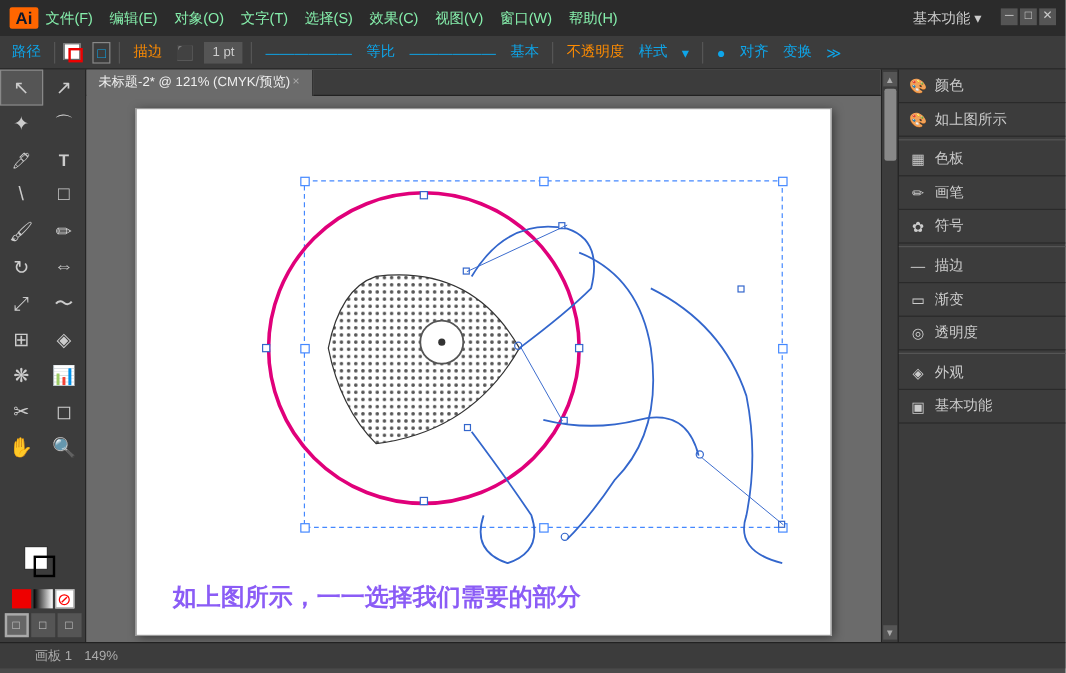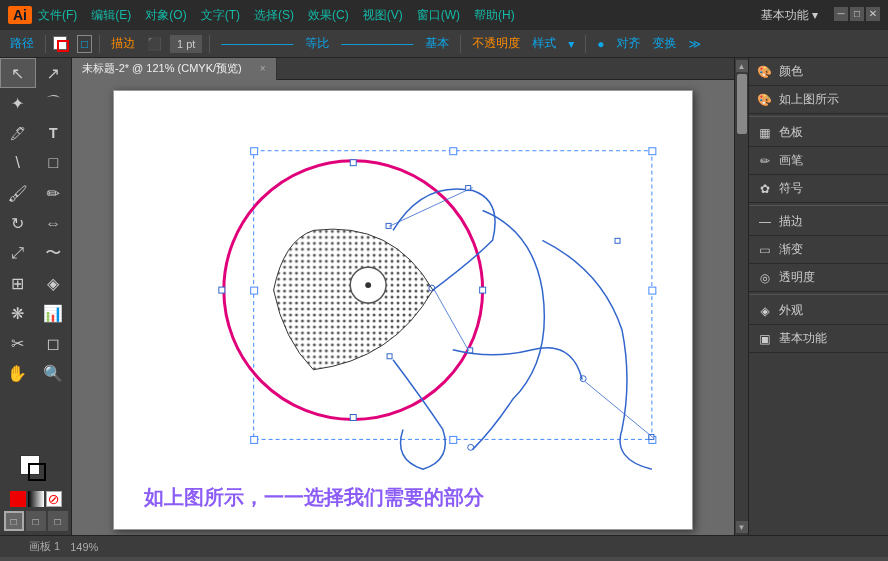--- a/index.html
+++ b/index.html
@@ -1,21 +1,21 @@
 <!DOCTYPE html>
 <html><head>
   <meta charset="utf-8">
   <style>
     * { margin: 0; padding: 0; box-sizing: border-box; }
     body { width: 888px; height: 561px; overflow: hidden; background: #4a4a4a; font-family: 'SimHei', 'Microsoft YaHei', sans-serif; font-size: 12px; color: #333; }
 
     
     #title-bar { display: flex; align-items: center; background: #2b2b2b; height: 30px; padding: 0 8px; color: #ccc; }
     #ai-logo { background: #ff6600; color: #0f172a; font-weight: bold; font-size: 14px; padding: 1px 5px; margin-right: 6px; border-radius: 2px; }
-    #title-bar-menus { display: flex; gap: 14px; font-size: 12px; color: #14b8a6; }
+    #title-bar-menus { display: flex; gap: 14px; font-size: 12px; color: #86efac; }
     #title-bar-menus span { cursor: pointer; }
     #title-bar-right { margin-left: auto; display: flex; align-items: flex-start; gap: 8px; color: #ccc; font-size: 12px; }
     #window-controls { display: flex; gap: 2px; margin-left: 8px; }
     #window-controls span { display: inline-block; width: 14px; height: 14px; background: #555; text-align: center; line-height: 14px; font-size: 10px; color: #ccc; cursor: pointer; }
 
     
     #toolbar { display: flex; align-items: center; background: #3c3c3c; height: 28px; padding: 0 6px; gap: 4px; border-bottom: 1px solid #222; }
     .tb-item { display: flex; align-items: center; color: #0ea5e9; font-size: 12px; padding: 2px 4px; cursor: pointer; }
     .tb-separator { width: 1px; height: 18px; background: #555; margin: 0 3px; }
     .tb-input { background: #555; border: none; color: #ccc; width: 32px; height: 18px; font-size: 11px; text-align: center; }
@@ -31,21 +31,21 @@
     .tool-btn.active { background: #555; border-color: #888; }
     .tool-bottom { margin-top: auto; padding: 4px; display: flex; flex-direction: column; align-items: center; gap: 4px; }
     .fill-stroke-icon { width: 32px; height: 32px; position: relative; cursor: pointer; }
     .fill-box { position: absolute; left: 0; top: 0; width: 20px; height: 20px; background: white; border: 1px solid #333; }
     .stroke-box { position: absolute; left: 8px; top: 8px; width: 18px; height: 18px; background: transparent; border: 2px solid black; }
     .mode-btn { width: 20px; height: 20px; background: #555; display: flex; align-items: center; justify-content: center; color: #ccc; font-size: 10px; cursor: pointer; }
 
     
     #canvas-area { flex: 1; background: #6b6b6b; position: relative; overflow: hidden; }
     #tab-bar { display: flex; align-items: center; background: #3c3c3c; height: 22px; border-bottom: 1px solid #222; }
-    .tab { display: flex; align-items: center; background: #555; height: 22px; padding: 0 10px; color: #eee; font-size: 11px; border-right: 1px solid #333; cursor: pointer; gap: 18px; }
+    .tab { display: flex; align-items: center; background: #555; height: 22px; padding: 0 10px; color: #eee; font-size: 11px; border-right: 1px solid #333; cursor: pointer; gap: 2px; }
     .tab.active { background: #6b6b6b; }
     .tab-close { color: #aaa; font-size: 10px; }
 
     #canvas-wrapper { position: absolute; top: 22px; left: 0; right: 0; bottom: 0; background: #6b6b6b; display: flex; align-items: flex-start; justify-content: center; padding: 10px; }
     #artboard { background: white; width: 580px; height: 440px; position: relative; border: 1px solid #999; box-shadow: 2px 2px 8px rgba(0,0,0,0.5); }
 
     
     #artboard svg { position: absolute; top: 0; left: 0; width: 100%; height: 100%; }
 
     #caption-text { position: absolute; bottom: 18px; left: 30px; color: #8b5cf6; font-size: 20px; font-weight: bold; }

